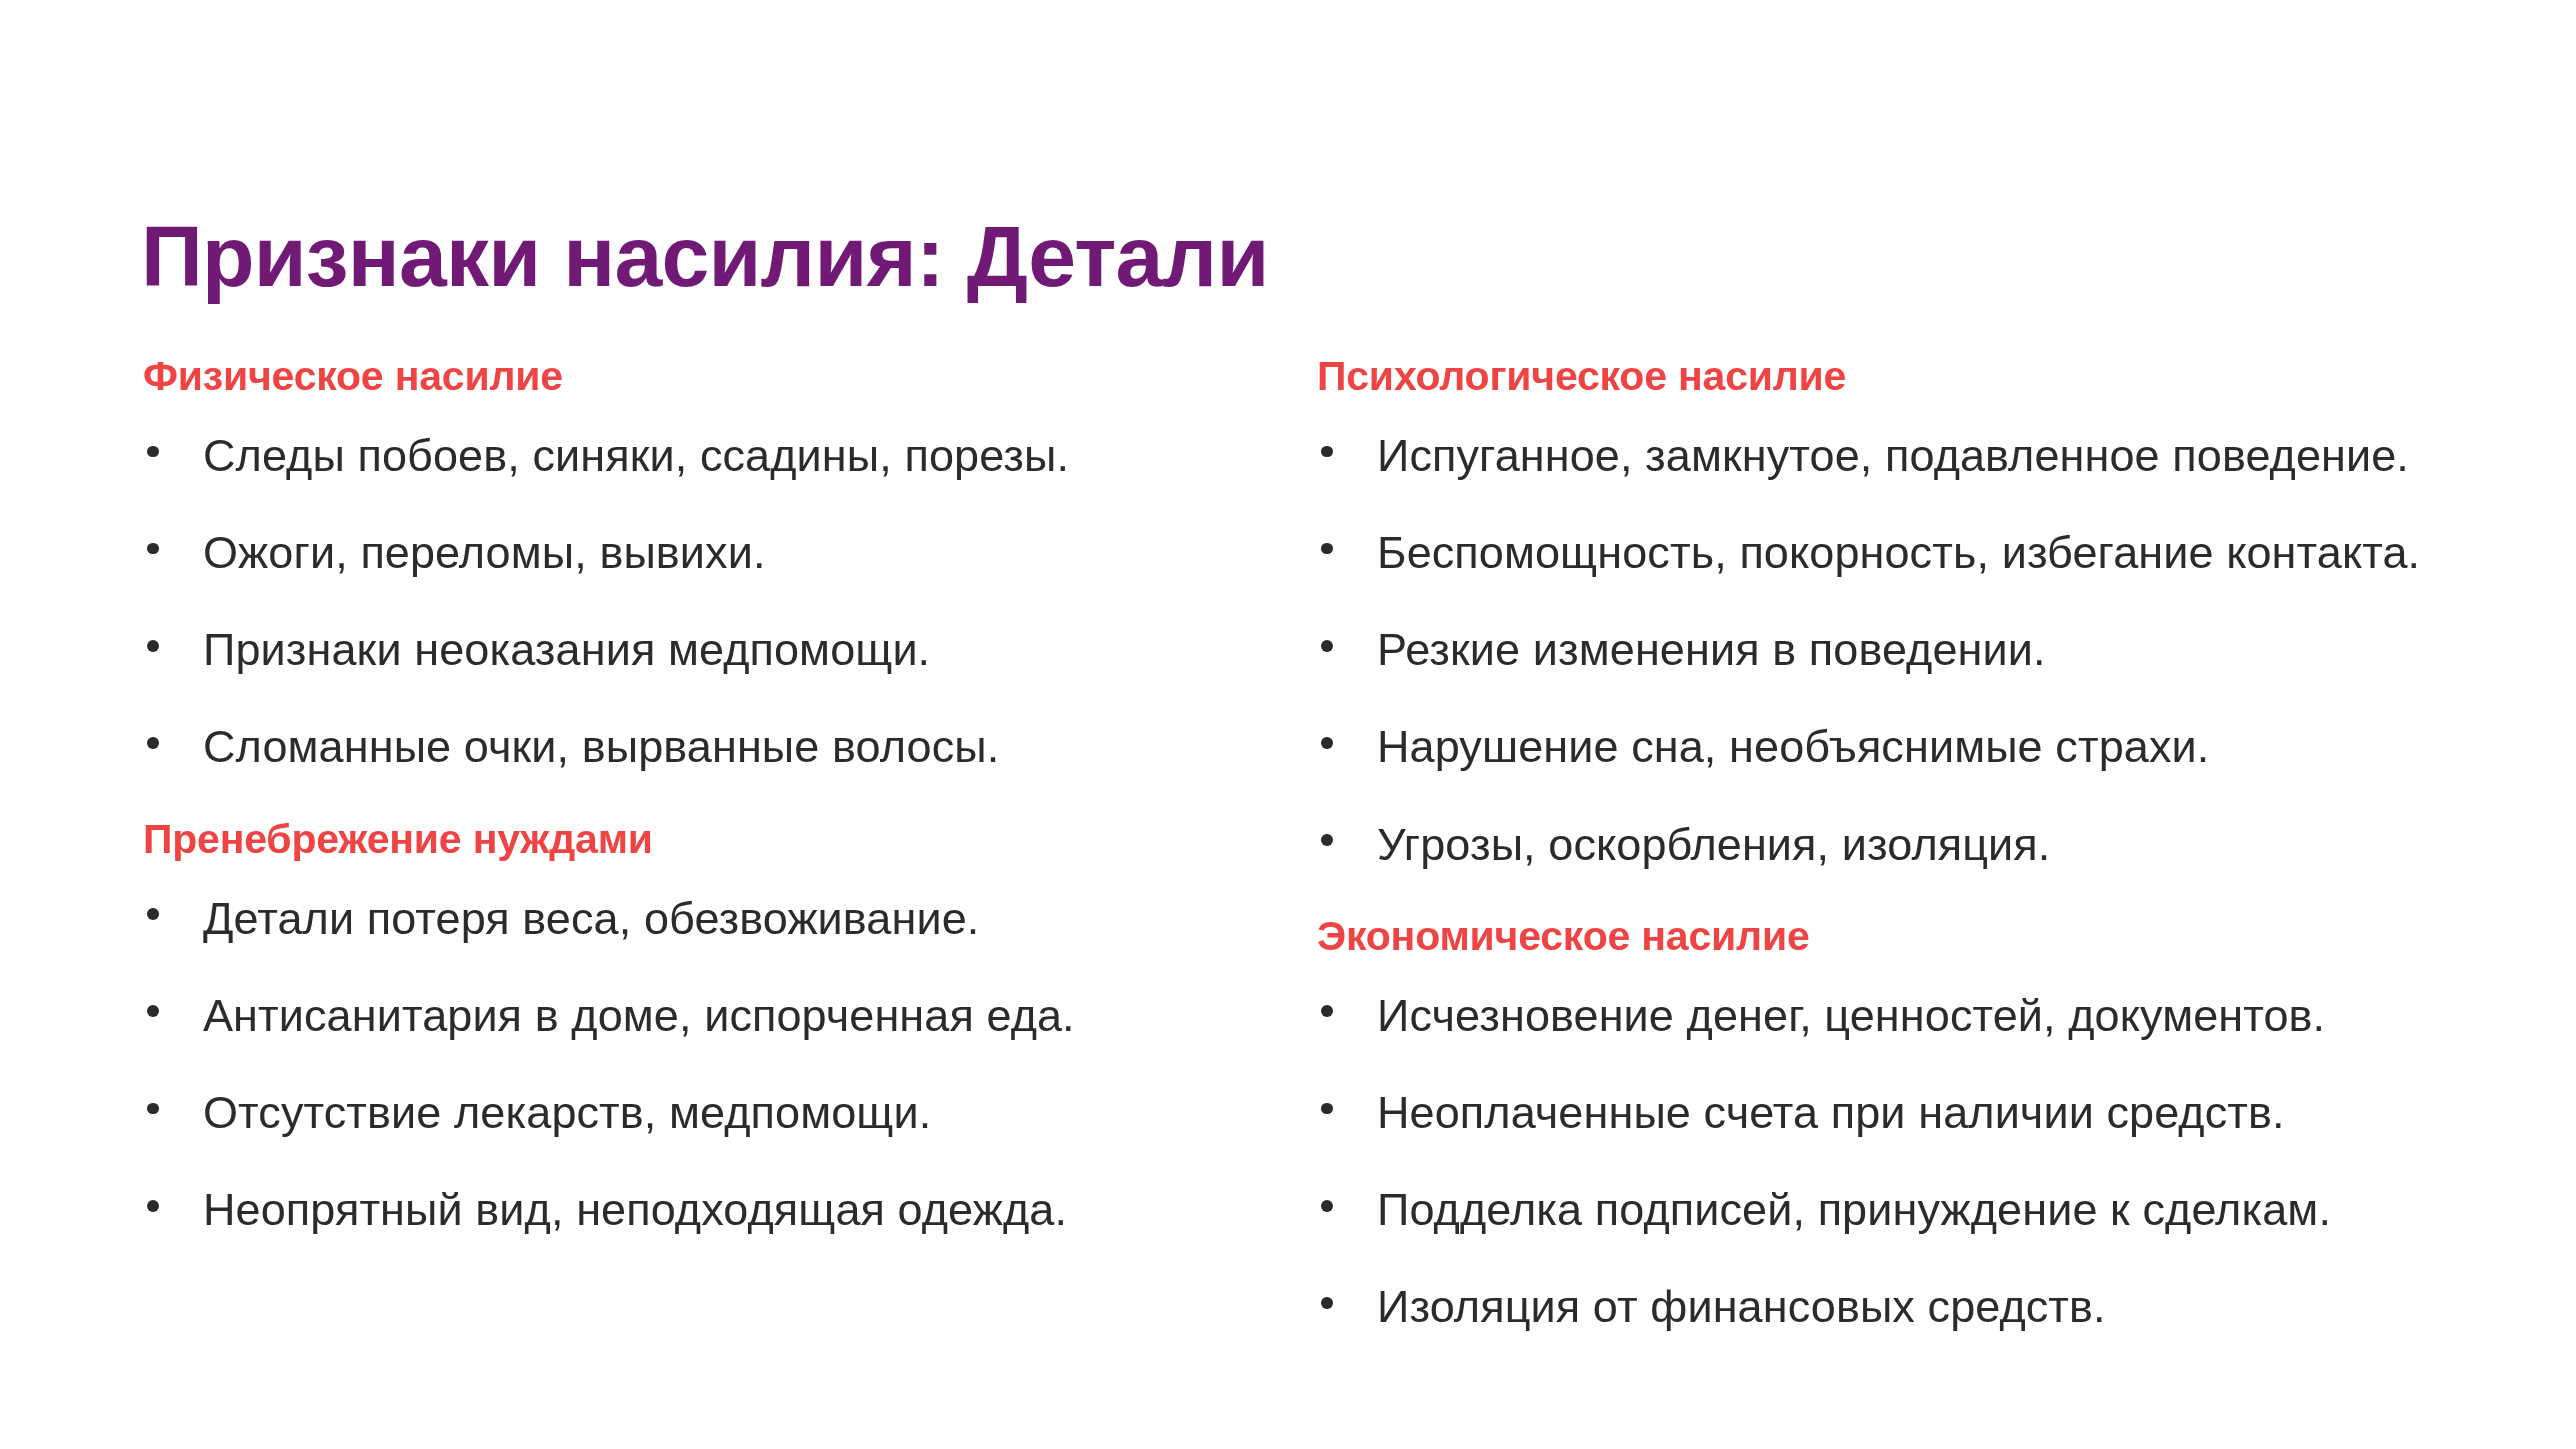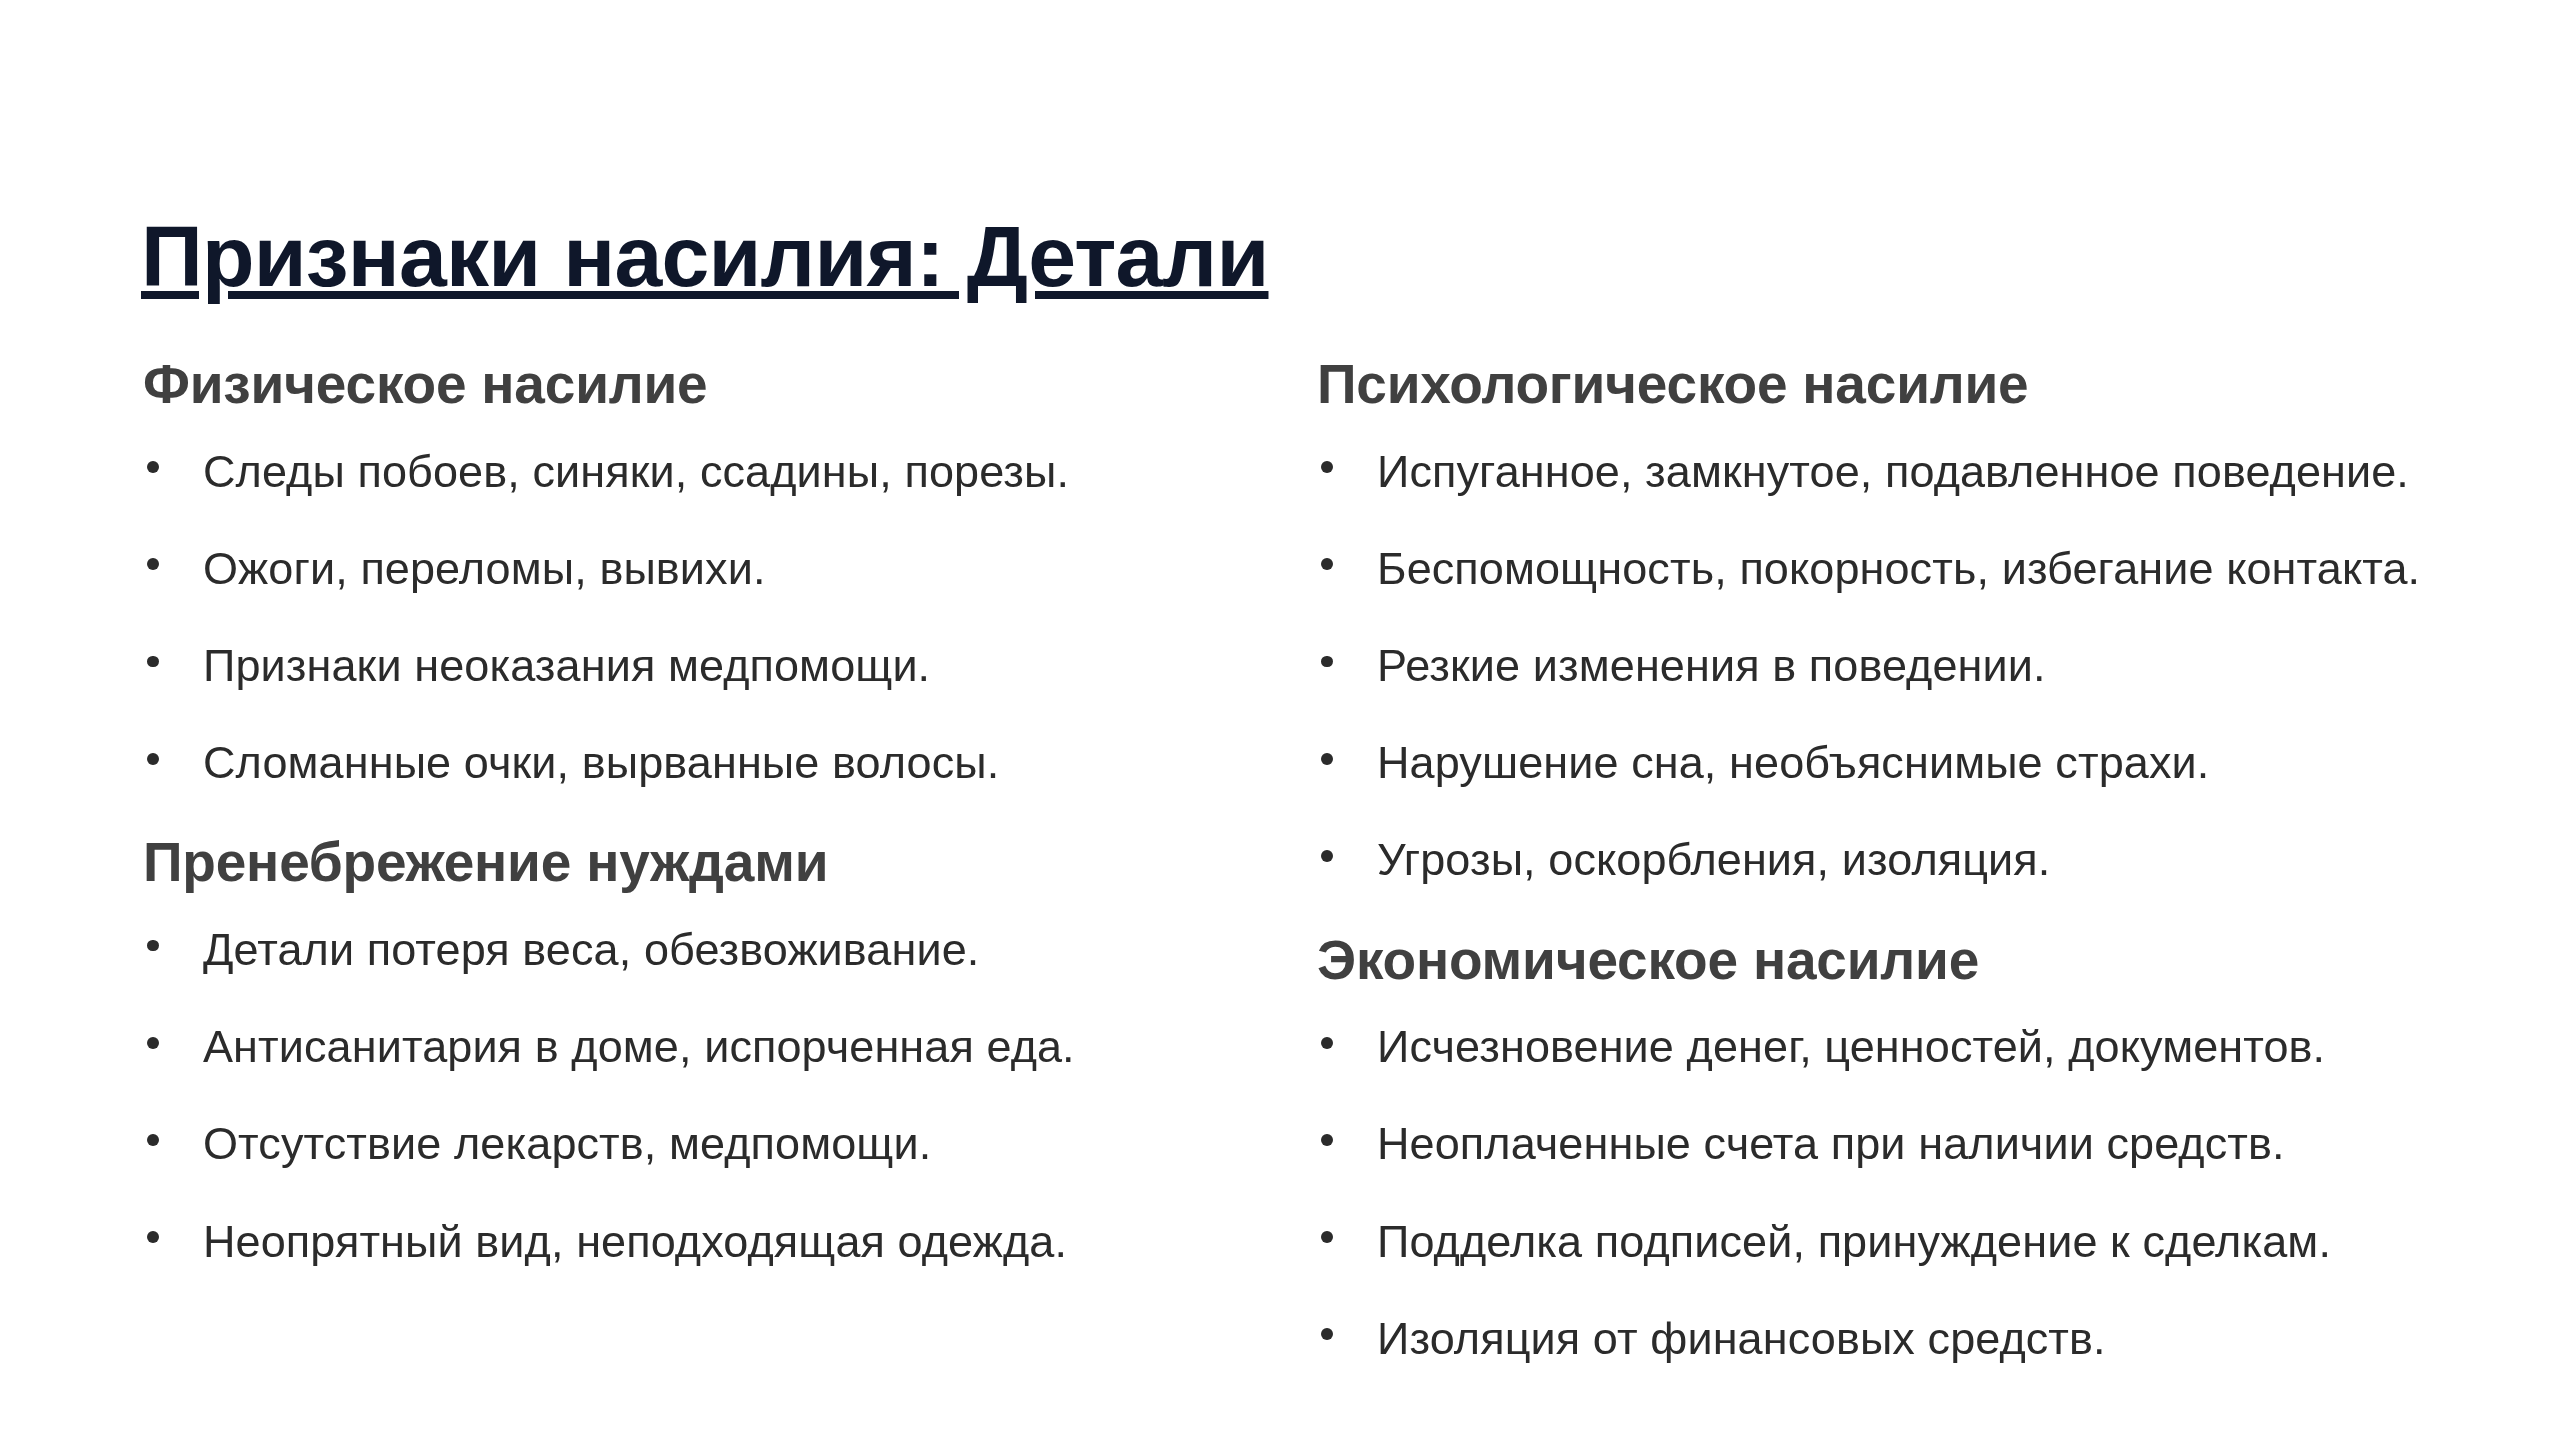--- a/index.html
+++ b/index.html
@@ -25,23 +25,22 @@
 
   
   .slide-title {
     position: absolute;
     left: 141px;
     top: 155px;
     font-size: 86px;
     line-height: 1.0;
     font-weight: 700;
     letter-spacing: -0.8px;
-    color: #0f172a;
+    color: #701a75;
     white-space: nowrap;
-    text-decoration: underline;
   }
 
   
   .columns {
     position: absolute;
     left: 0;
     top: 354px;
     width: 2576px;
     display: flex;
     flex-direction: row;
@@ -52,25 +51,25 @@
     flex-direction: column;
   }
   .column-left  { margin-left: 143px; width: 1127px; }
   .column-right { margin-left: 47px; width: 1127px; }
 
   
   .section { display: block; }
   .section + .section { margin-top: 43px; }
 
   .section-heading {
-    font-size: 55px;
+    font-size: 41px;
     line-height: 1.12;
     font-weight: 700;
     letter-spacing: -0.2px;
-    color: #404040;
+    color: #ef4444;
     white-space: nowrap;
     margin: 0;
   }
 
   .bullet-list {
     list-style: none;
     margin: 0;
     padding: 0;
     margin-top: 30px;
   }

